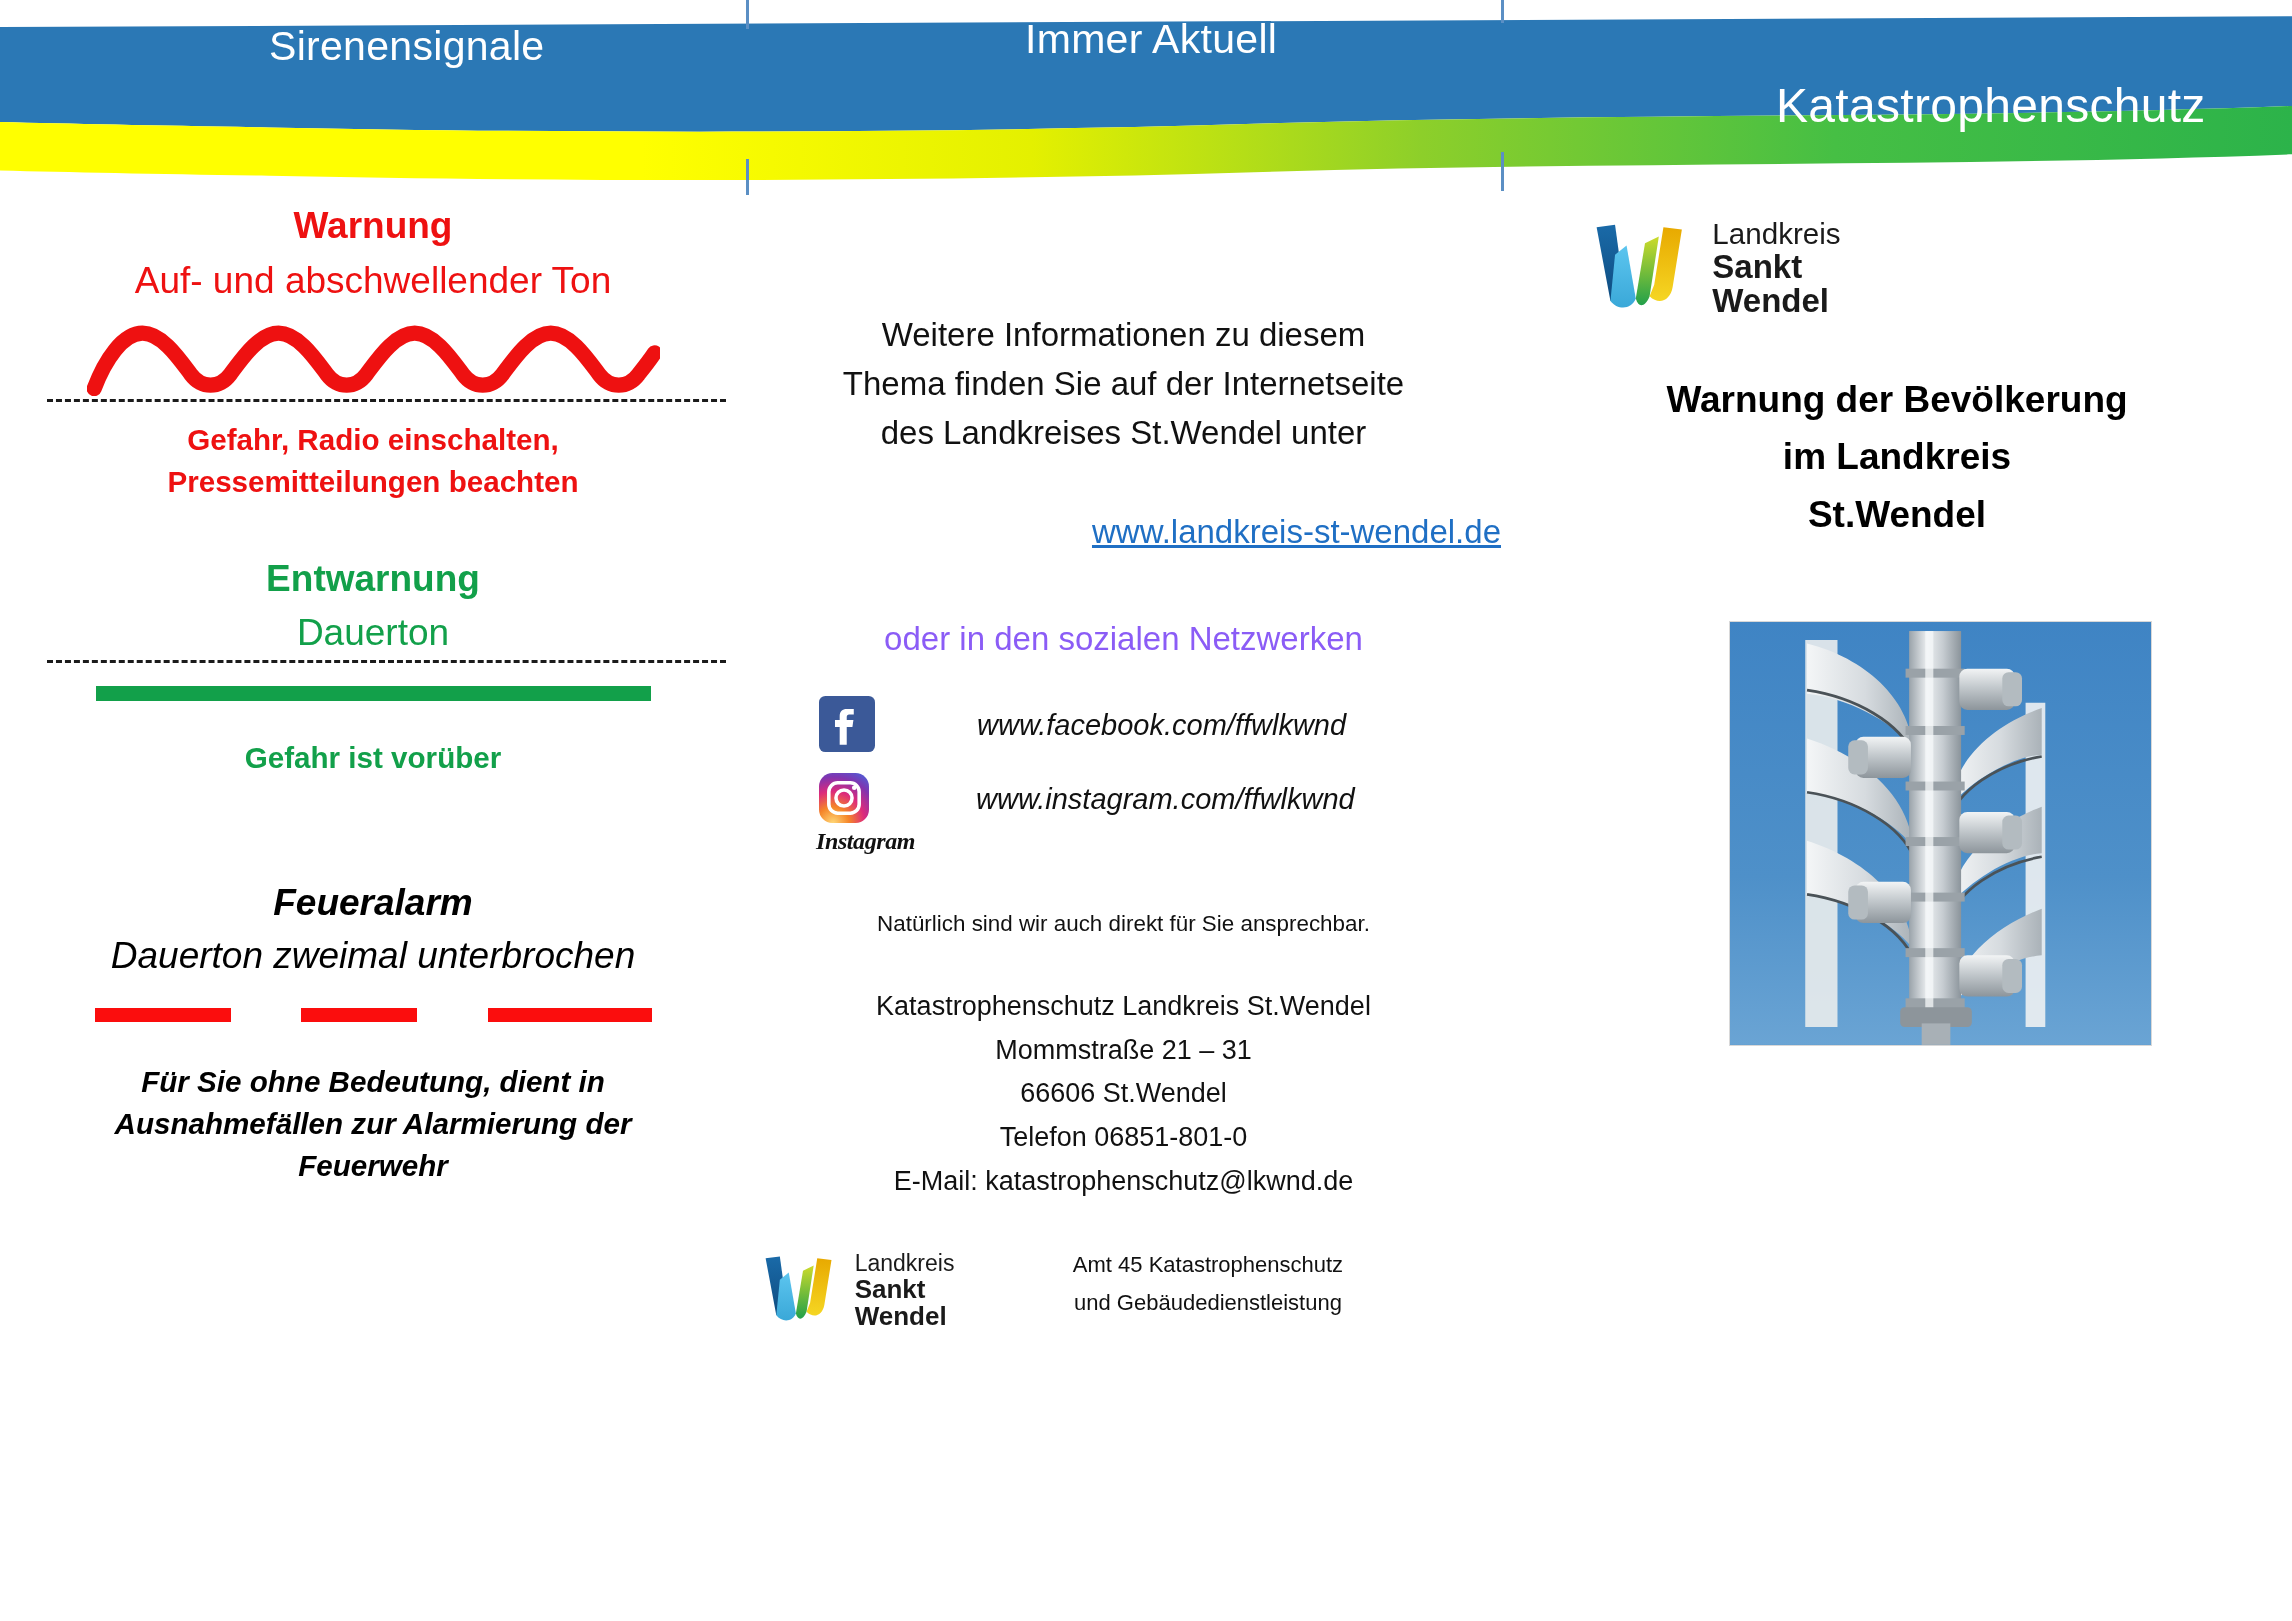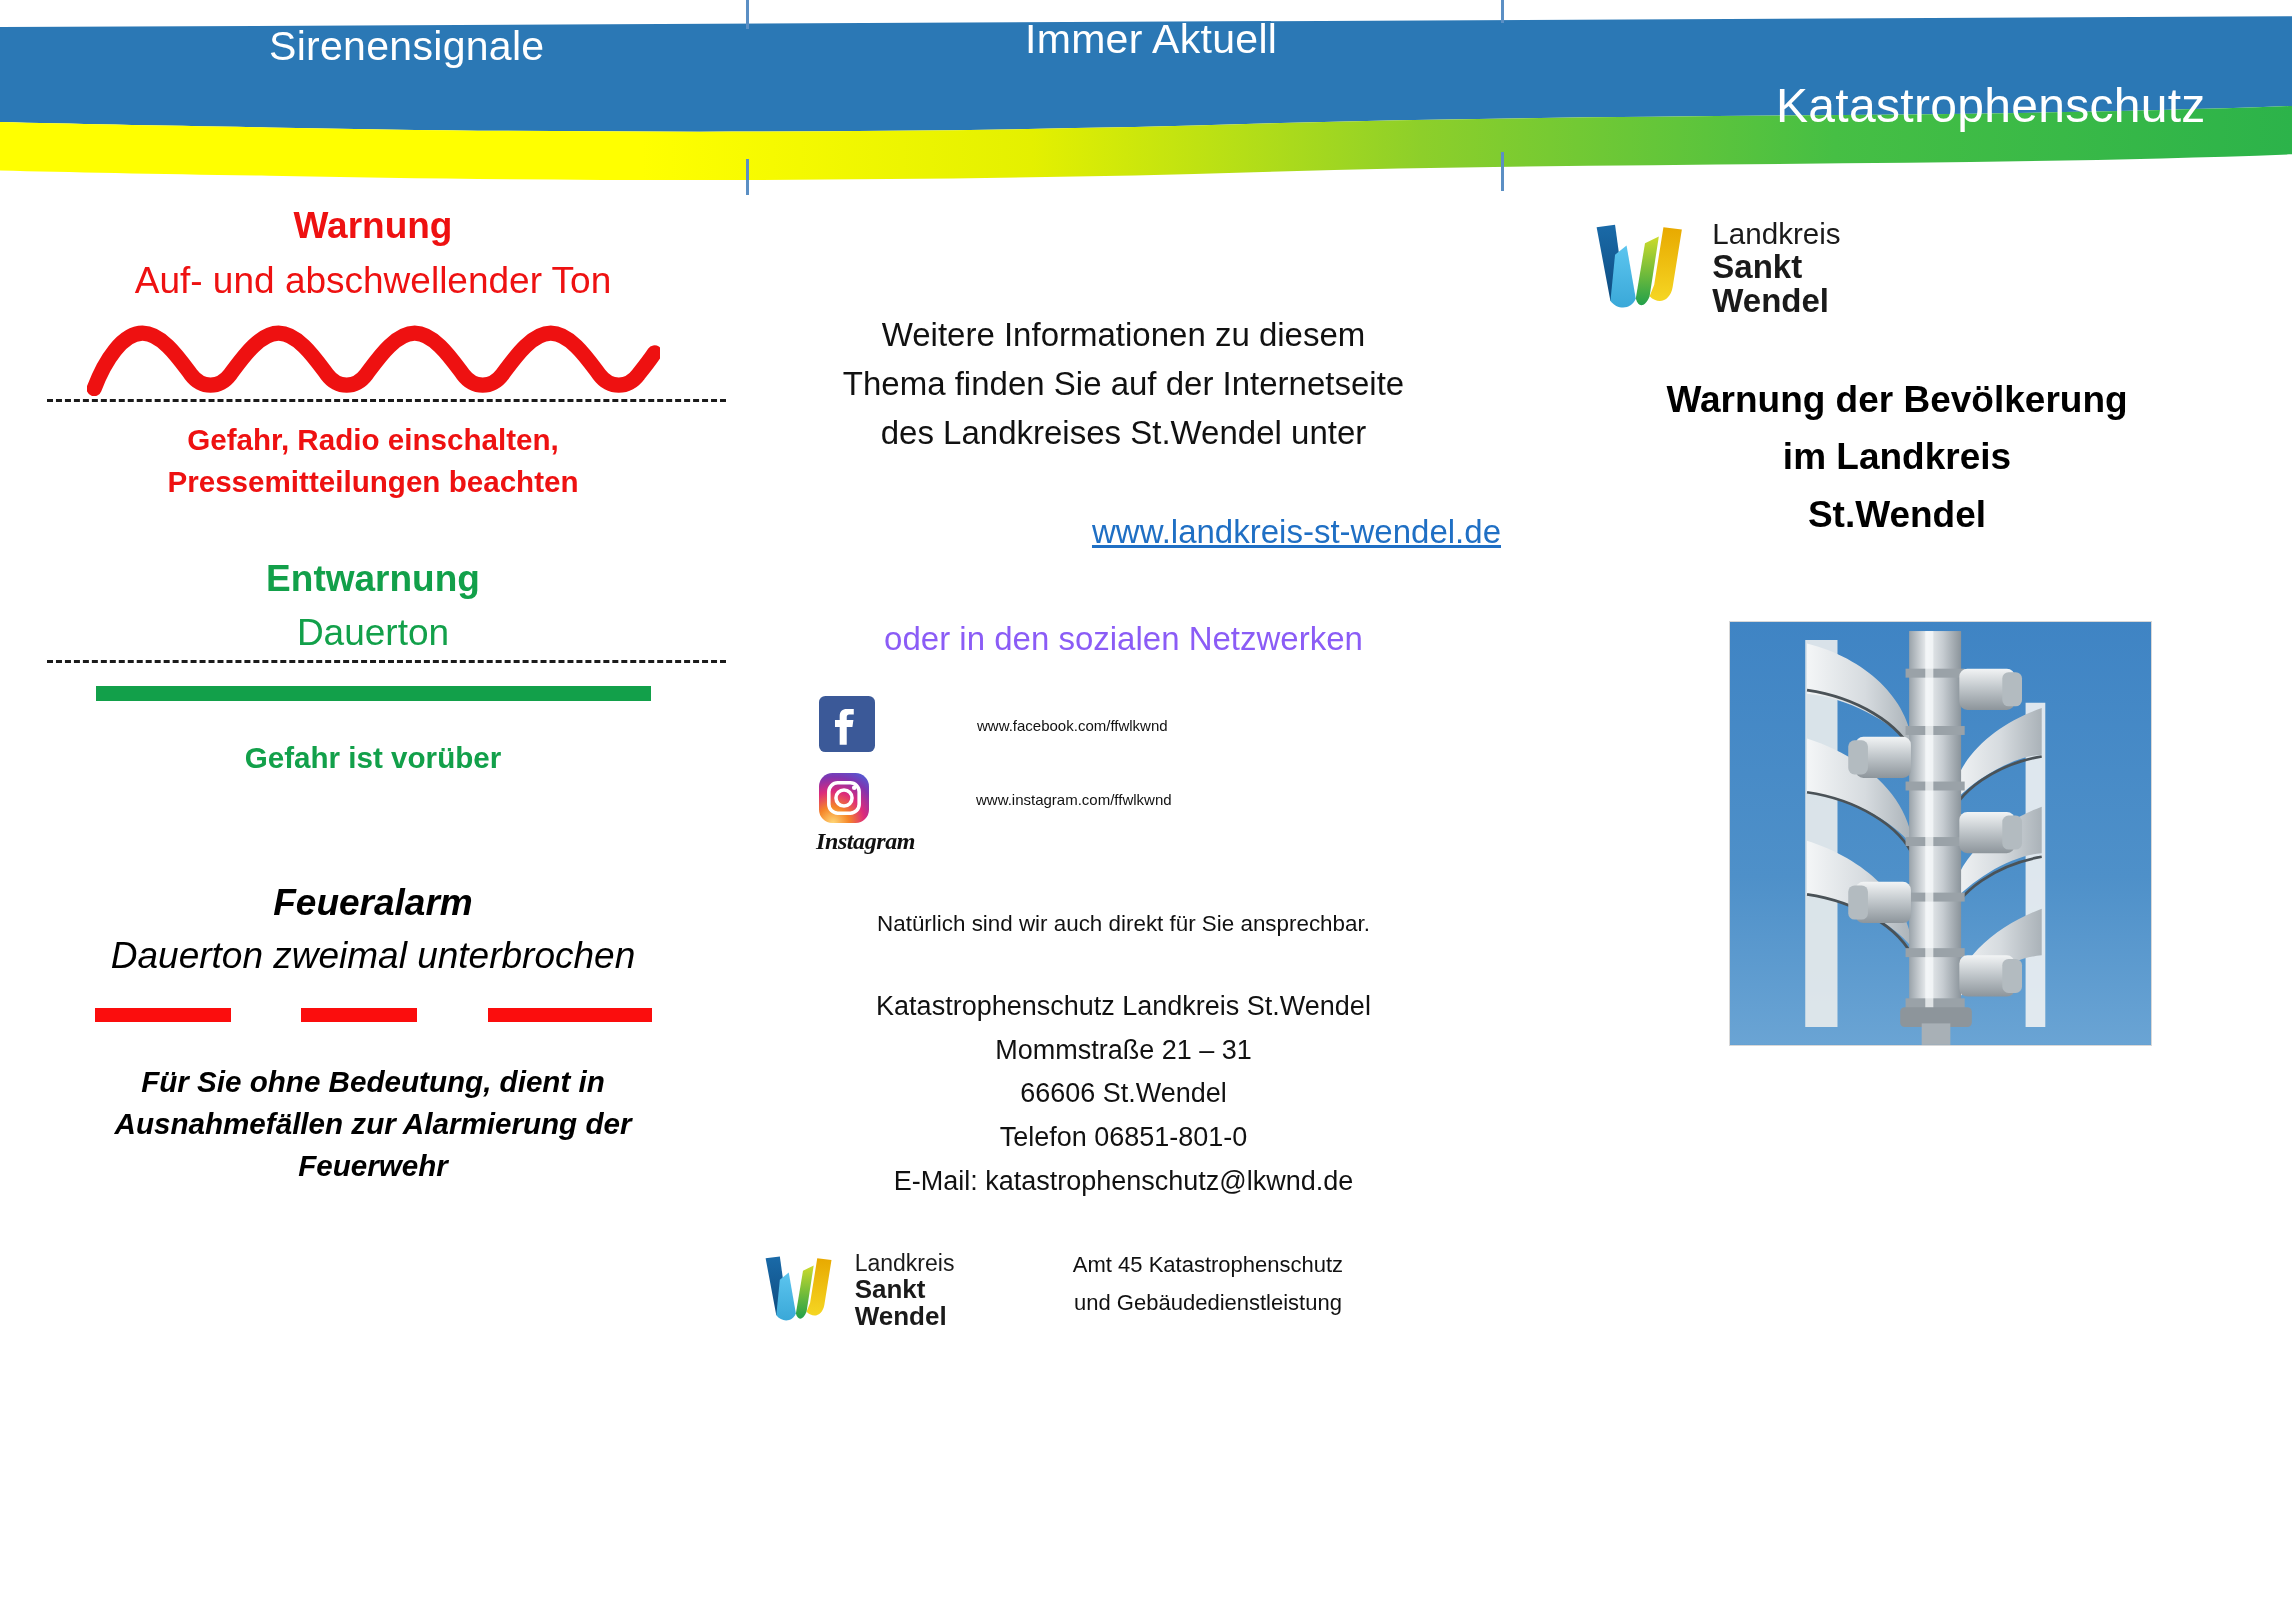--- a/index.html
+++ b/index.html
@@ -113,22 +113,23 @@
   .mid-social-head {
     text-align: center;
     font-size: 33px;
     color: #8b5cf6;
   }
   .social-row {
     display: flex;
     align-items: center;
   }
   .social-link {
-    font-size: 15px;
+    font-size: 29px;
     color: #111;
+    font-style: italic;
   }
   .mid-small {
     text-align: center;
     font-size: 22.4px;
     color: #111;
     line-height: 1.55;
   }
   .mid-addr {
     text-align: center;
     font-size: 27px;

